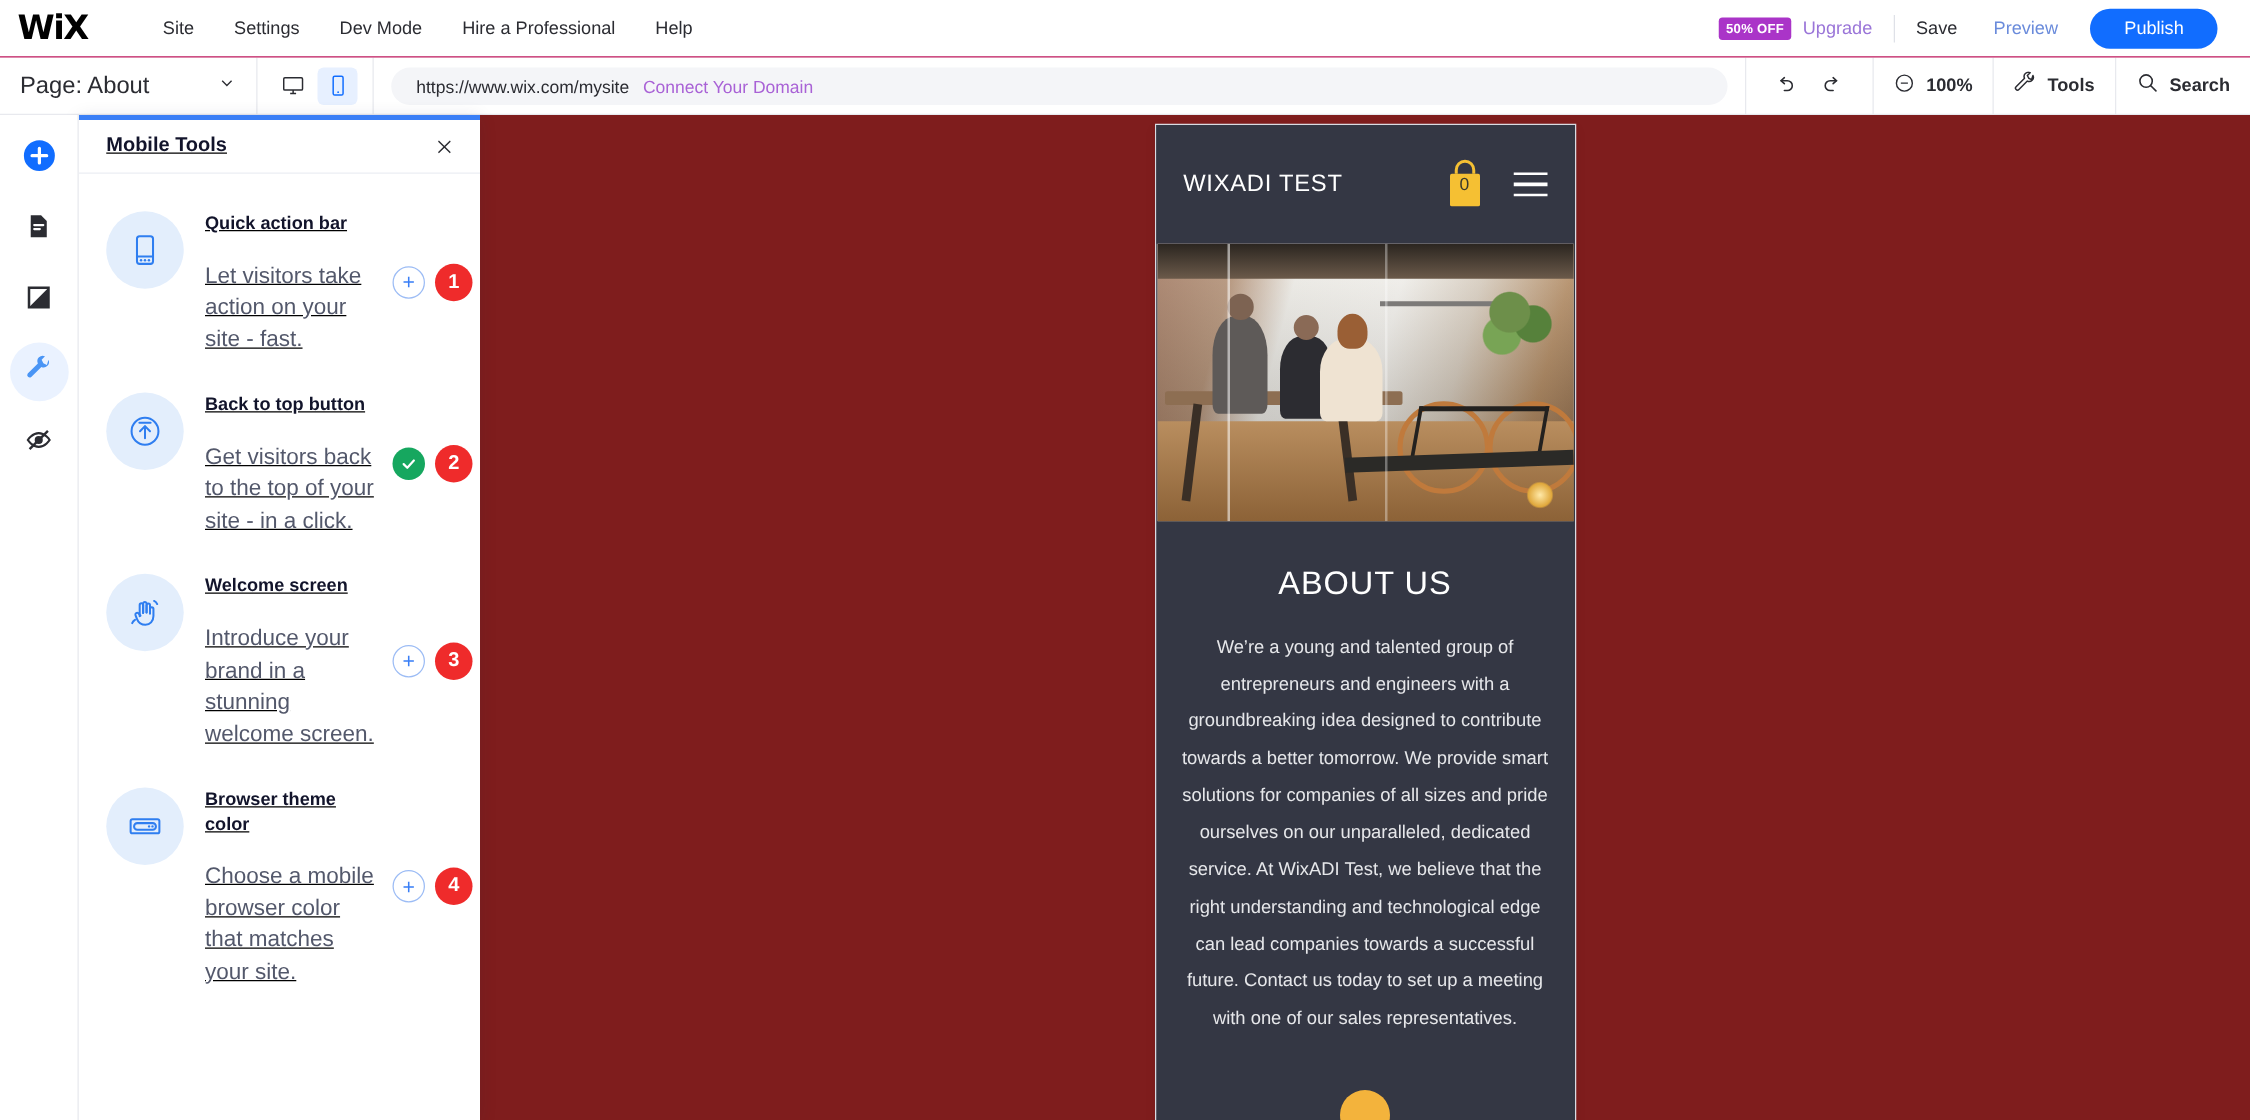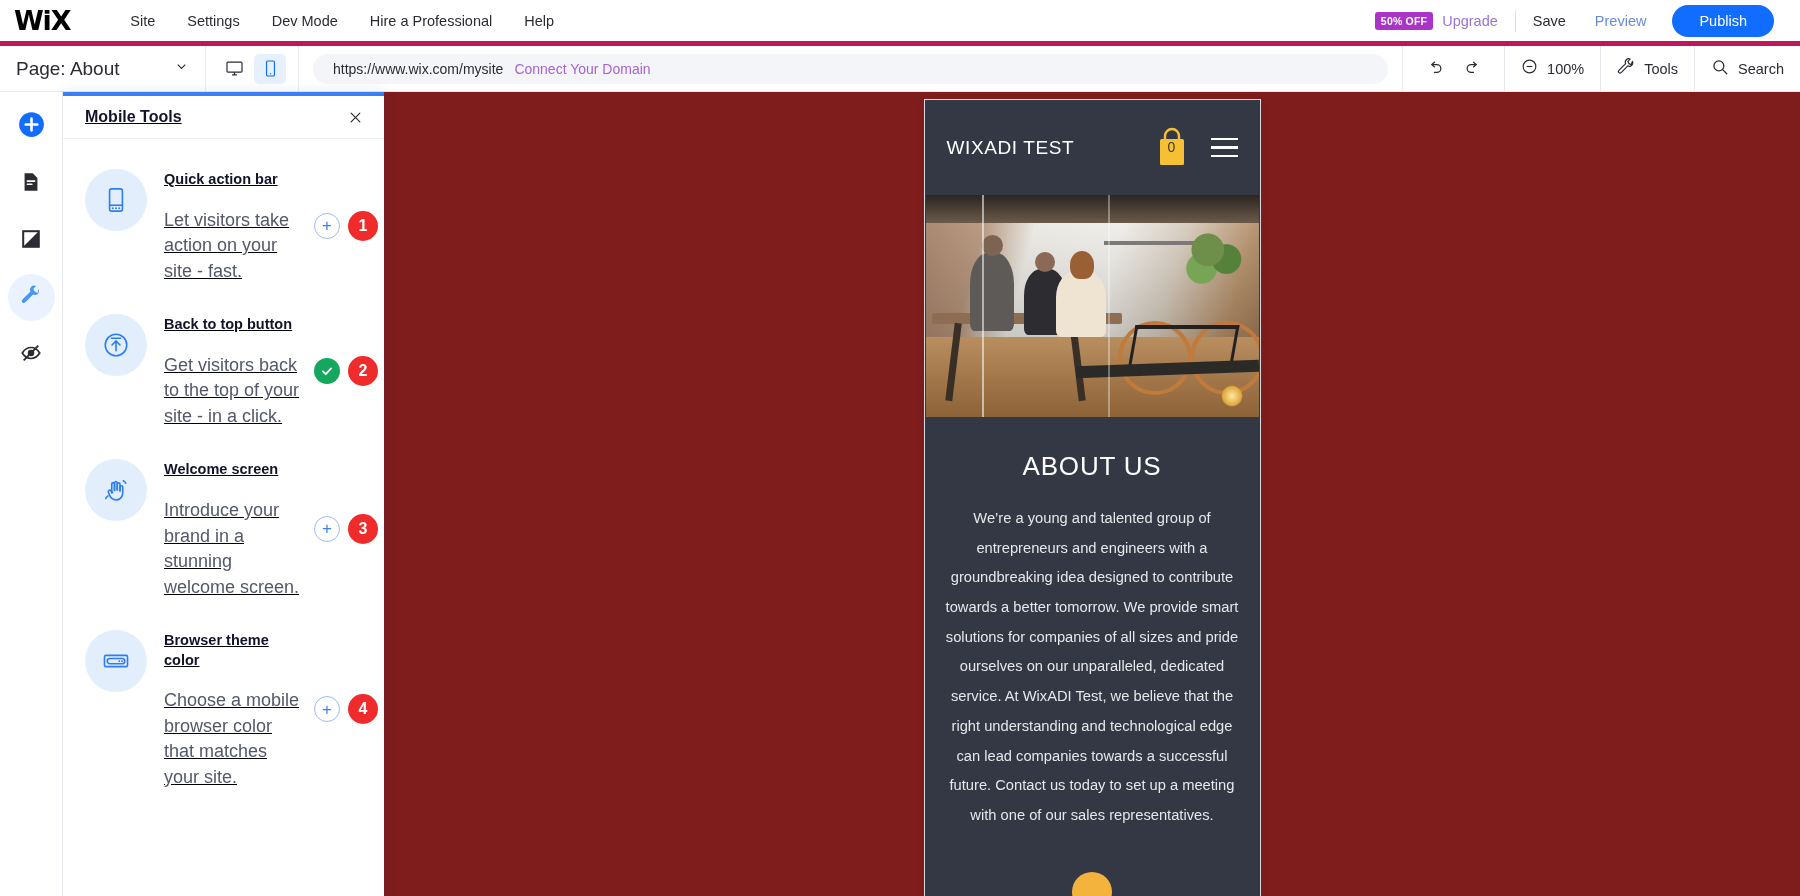--- a/index.html
+++ b/index.html
@@ -9,21 +9,21 @@
     background: #ffffff;
     overflow: hidden;
   }
 
   
   .topbar {
     height: 46px;
     background: #ffffff;
     display: flex;
     align-items: center;
-    border-bottom: 5px solid #be185d;
+    border-bottom: 1px solid #be185d;
     position: relative;
   }
   .wix-logo {
     margin-left: 14px;
     font-size: 27px;
     font-weight: 700;
     letter-spacing: -1.2px;
     color: #000000;
     font-family: "DejaVu Sans", sans-serif;
   }
@@ -116,21 +116,21 @@
   .url-text { font-size: 14px; color: #2b2c32; }
   .connect-link { font-size: 14px; color: #a962d6; margin-left: 11px; cursor: pointer; }
   .tb-right { display: flex; align-items: center; height: 100%; }
   .tb-grp {
     display: flex; align-items: center;
     height: 100%;
     padding: 0 16px;
     gap: 9px;
     cursor: pointer;
   }
-  .tb-grp span.lbl { font-size: 14.5px; color: #2b2c32; }
+  .tb-grp span.lbl { font-size: 14.5px; color: #2b2c32; font-weight: bold; }
   .icon-btn {
     width: 30px; height: 30px;
     display: flex; align-items: center; justify-content: center;
     border-radius: 5px; cursor: pointer;
   }
 
   
   .body-wrap { display: flex; height: calc(896px - 92px); position: relative; }
 
   

